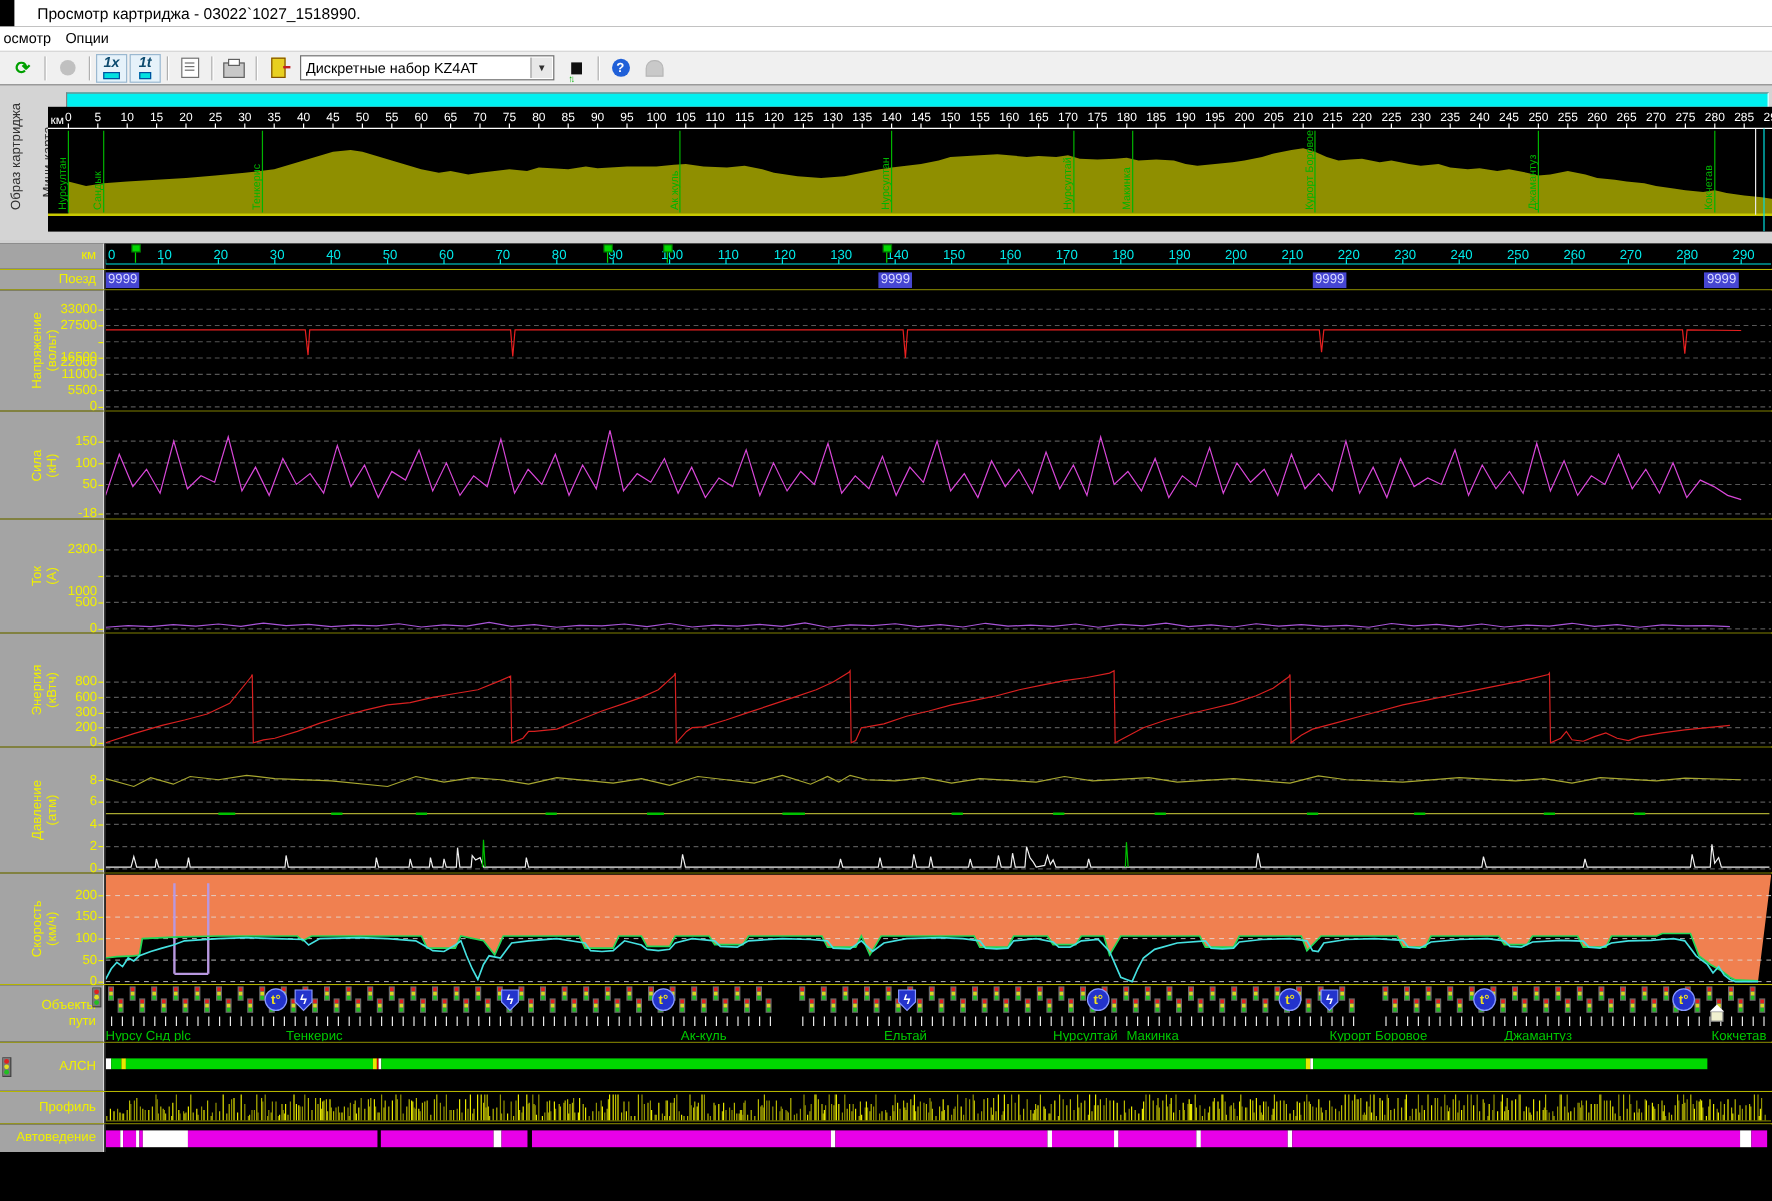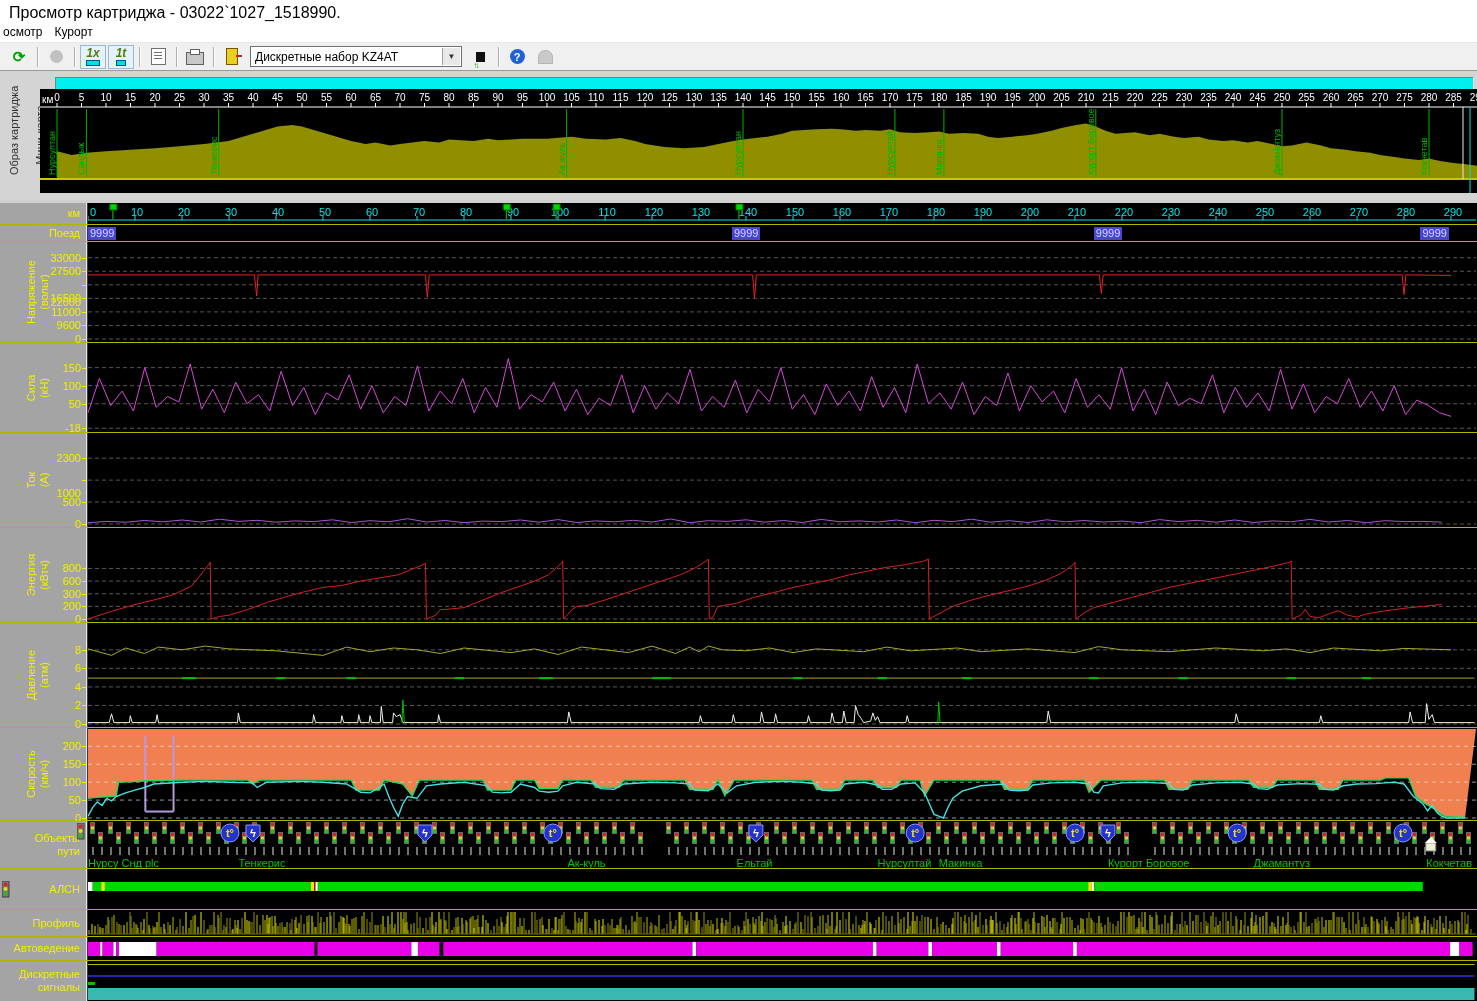--- a/index.html
+++ b/index.html
@@ -1,26 +1,26 @@
 <!DOCTYPE html>
 <html><head>
 <meta charset="utf-8">
 <style>
   html,body{margin:0;padding:0;}
   body{width:1477px;height:1001px;background:#000;font-family:"Liberation Sans",sans-serif;font-size:11px;overflow:hidden;position:relative;-webkit-font-smoothing:none;}
   
-  .titlebar{height:22px;background:#ffffff;color:#000;font-size:16px;padding:4px 0 0 9px;box-sizing:border-box;white-space:nowrap;}
+  .titlebar{height:22px;background:#ffffff;color:#000;font-size:13px;padding:4px 0 0 19px;box-sizing:border-box;white-space:nowrap;margin-left:12px;}
   .menubar{height:20px;background:#ffffff;display:flex;align-items:center;border-bottom:1px solid #e8e8e8;}
   .menu-item{padding:2px 9px 2px 3px;font-size:12px;color:#000;}
   .toolbar{height:28px;background:#f0f0f0;border-bottom:1px solid #9a9a9a;display:flex;align-items:center;padding-left:5px;box-sizing:border-box;}
   .tbtn{width:26px;height:24px;display:flex;align-items:center;justify-content:center;position:relative;margin:0 1px;border:1px solid transparent;box-sizing:border-box;}
   .tbtn.active{background:#e6f2fa;border:1px solid #9ab8d0;}
   .tbtn.disabled{filter:grayscale(1);opacity:.55;}
   .tsep{width:1px;height:20px;background:#b0b0b0;box-shadow:1px 0 0 #ffffff;margin:0 4px;}
-  .scale-txt{color:#4d7c0f;font-weight:bold;font-size:12px;font-style:italic;line-height:10px;}
+  .scale-txt{color:#0c4a6e;font-weight:bold;font-size:12px;font-style:italic;line-height:10px;}
   .scale-bar{height:4px;background:#00e0e0;border:1px solid #0050a0;margin-top:1px;}
   .icon-refresh{color:#00a000;font-size:15px;font-weight:bold;}
   .icon-record{width:13px;height:13px;border-radius:50%;background:#9a9a9a;}
   .icon-doc{width:13px;height:15px;background:#fff;border:1px solid #707070;position:relative;}
   .icon-doc::before{content:"";position:absolute;left:2px;top:3px;width:8px;height:1px;background:#707070;box-shadow:0 3px 0 #707070,0 6px 0 #707070;}
   .icon-print{width:16px;height:11px;background:#c8c8c8;border:1px solid #606060;position:relative;margin-top:4px;}
   .icon-print::before{content:"";position:absolute;left:3px;top:-4px;width:8px;height:4px;background:#fff;border:1px solid #606060;}
   .icon-door{width:10px;height:15px;background:#e8d020;border:1px solid #805000;position:relative;}
   .icon-door::after{content:"";position:absolute;right:-5px;top:6px;width:6px;height:2px;background:#c02020;}
   .icon-marker{width:9px;height:10px;background:#101010;position:relative;}
@@ -52,21 +52,21 @@
   .gutter-light{position:absolute;}
   svg{display:block;}
 </style>
 </head>
 <body>
 
 <div class="titlebar">Просмотр картриджа - 03022`1027_1518990.</div>
 
 <div class="menubar">
   <div class="menu-item">осмотр</div>
-  <div class="menu-item">Курорт</div>
+  <div class="menu-item">Опции</div>
 </div>
 
 <div class="toolbar" id="toolbar">
     <div class="tbtn">
       <span class="icon-refresh">⟳</span>
     </div>
     <div class="tsep"></div>
     <div class="tbtn disabled">
       <span class="icon-record"></span>
     </div>
@@ -361,21 +361,21 @@
           <div class="ticklbl" style="top: 15.6957px;">33000</div>
           <div class="tickdash" style="top: 15.6957px;"></div>
           <div class="ticklbl" style="top: 29.2464px;">27500</div>
           <div class="tickdash" style="top: 29.2464px;"></div>
           <div class="ticklbl" style="top: 60px;">22000</div>
           <div class="tickdash" style="top: 42.7971px;"></div>
           <div class="ticklbl" style="top: 56.3478px;">16500</div>
           <div class="tickdash" style="top: 56.3478px;"></div>
           <div class="ticklbl" style="top: 69.8986px;">11000</div>
           <div class="tickdash" style="top: 69.8986px;"></div>
-          <div class="ticklbl" style="top: 83.4493px;">9600</div>
+          <div class="ticklbl" style="top: 83.4493px;">5500</div>
           <div class="tickdash" style="top: 83.4493px;"></div>
           <div class="ticklbl" style="top: 97px;">0</div>
           <div class="tickdash" style="top: 97px;"></div>
         </div>
     </div>
     <div class="plot">
         <svg width="1388" height="100">
           <line x1="0" y1="15.695652173913043" x2="1388" y2="15.695652173913043" stroke="#565656" stroke-dasharray="4 3"></line>
           <line x1="0" y1="29.246376811594203" x2="1388" y2="29.246376811594203" stroke="#565656" stroke-dasharray="4 3"></line>
           <line x1="0" y1="42.79710144927536" x2="1388" y2="42.79710144927536" stroke="#565656" stroke-dasharray="4 3"></line>
@@ -2430,29 +2430,13 @@
           <rect x="844.12" y="5" width="64.86000000000001" height="14" fill="#e800e8"></rect>
           <rect x="908.98" y="5" width="3.759999999999991" height="14" fill="#ffffff"></rect>
           <rect x="912.74" y="5" width="72.38" height="14" fill="#e800e8"></rect>
           <rect x="985.12" y="5" width="3.7600000000001046" height="14" fill="#ffffff"></rect>
           <rect x="988.8800000000001" y="5" width="373.18000000000006" height="14" fill="#e800e8"></rect>
           <rect x="1362.0600000000002" y="5" width="9.399999999999864" height="14" fill="#ffffff"></rect>
           <rect x="1371.46" y="5" width="13.160000000000082" height="14" fill="#e800e8"></rect>
         </svg>
       </div>
   </div>
-  <div class="row" style="height:41px">
-    <div class="gutter">
-        <div class="hlabel">
-          <div>Дискретные</div>
-          <div>сигналы</div>
-        </div>
-      </div>
-    <div class="plot">
-        <svg width="1388" height="40">
-          <rect x="0" y="3" width="1386.5" height="1" fill="#b8b800"></rect>
-          <rect x="0" y="14" width="1386.5" height="2" fill="#2424a8"></rect>
-          <rect x="0" y="21" width="7.050000000000001" height="3" fill="#00c000"></rect>
-          <rect x="0" y="27" width="1386.5" height="12" fill="#38b8b0"></rect>
-        </svg>
-      </div>
-  </div>
 </div>
 
 </body></html>

